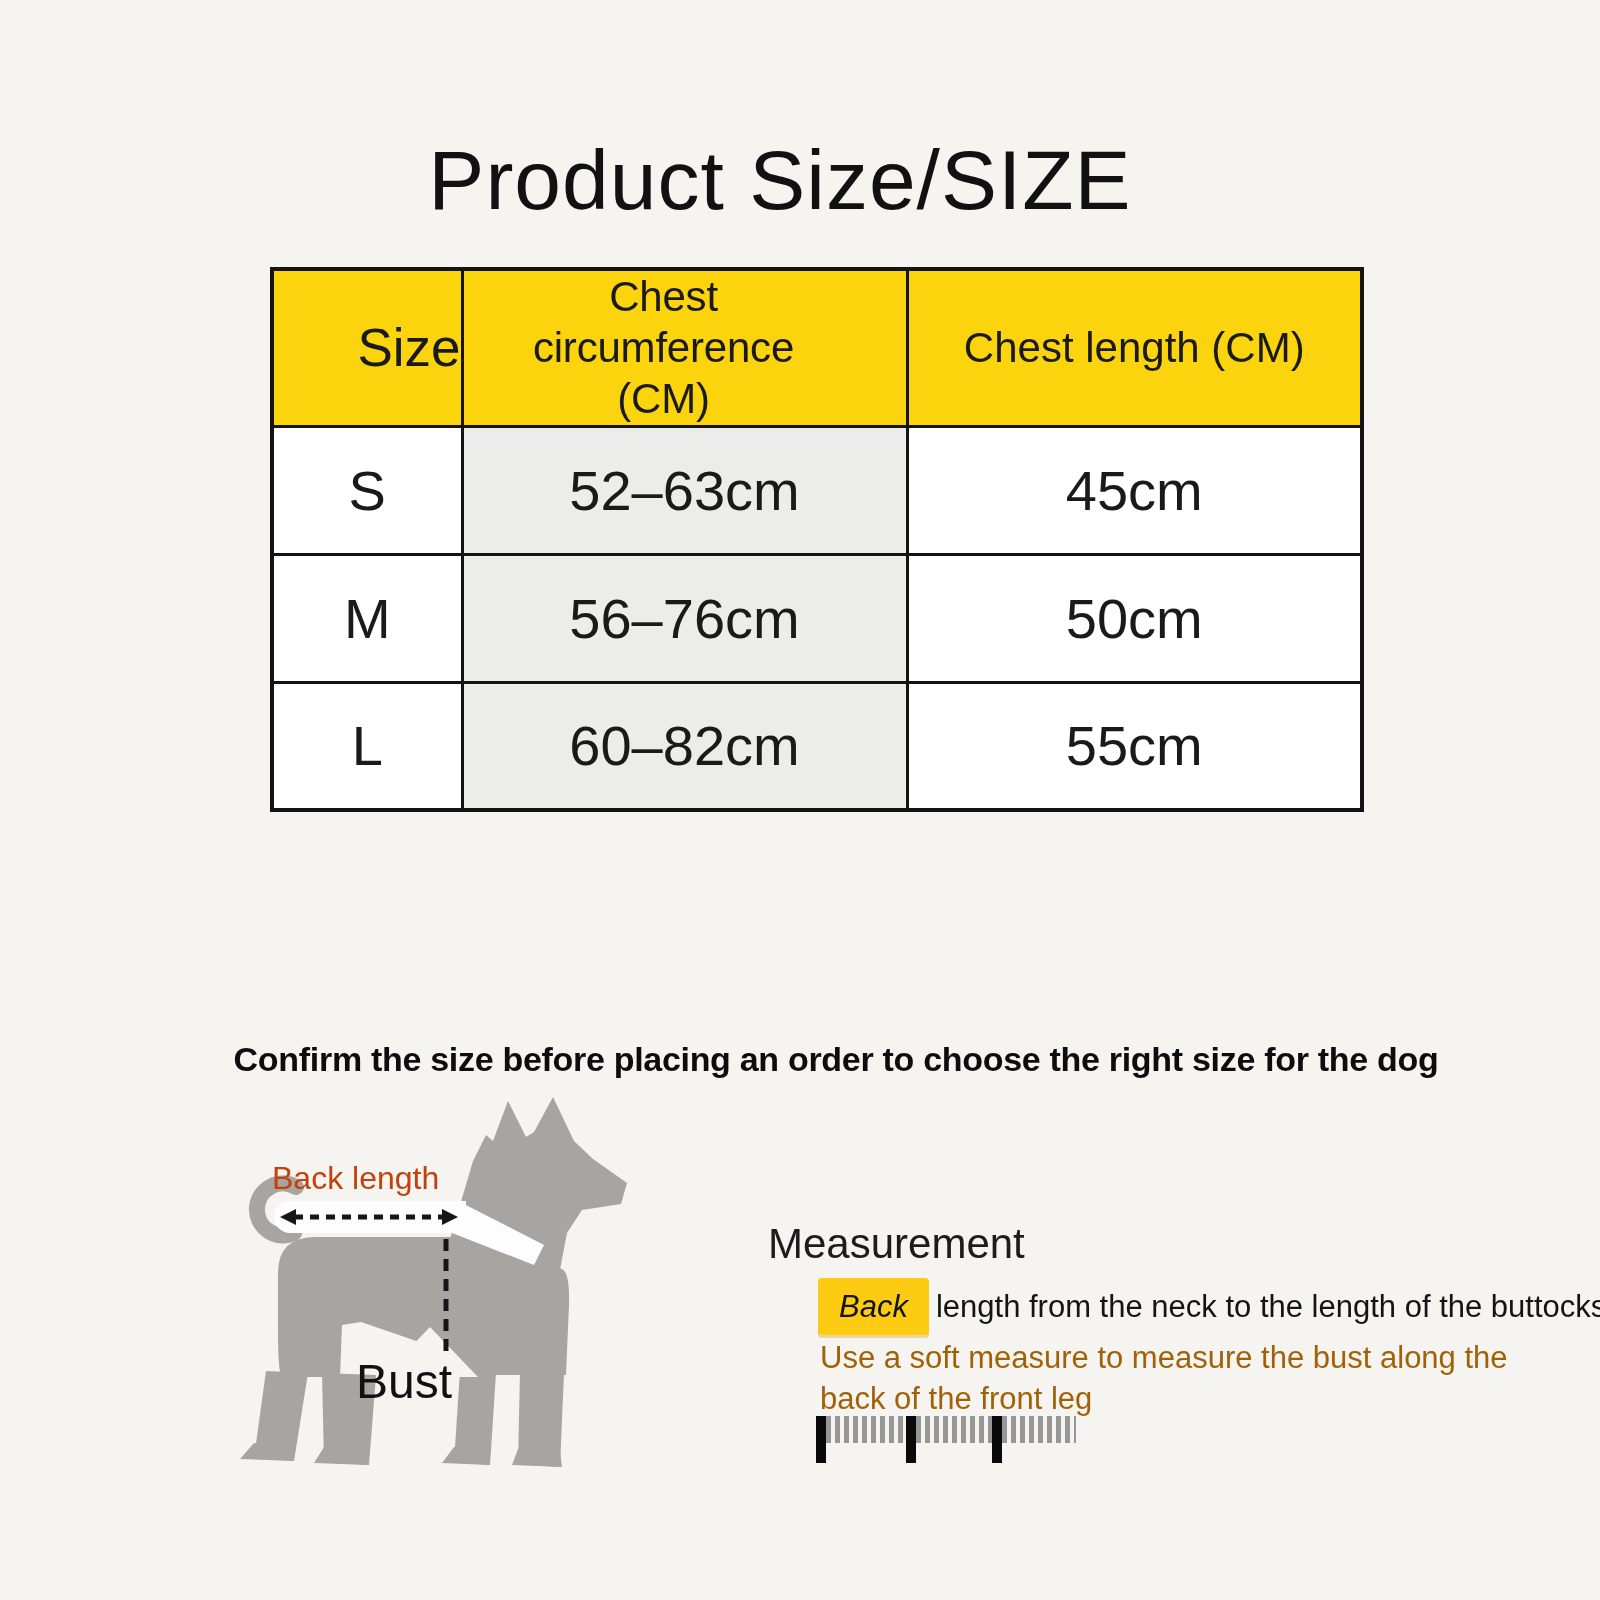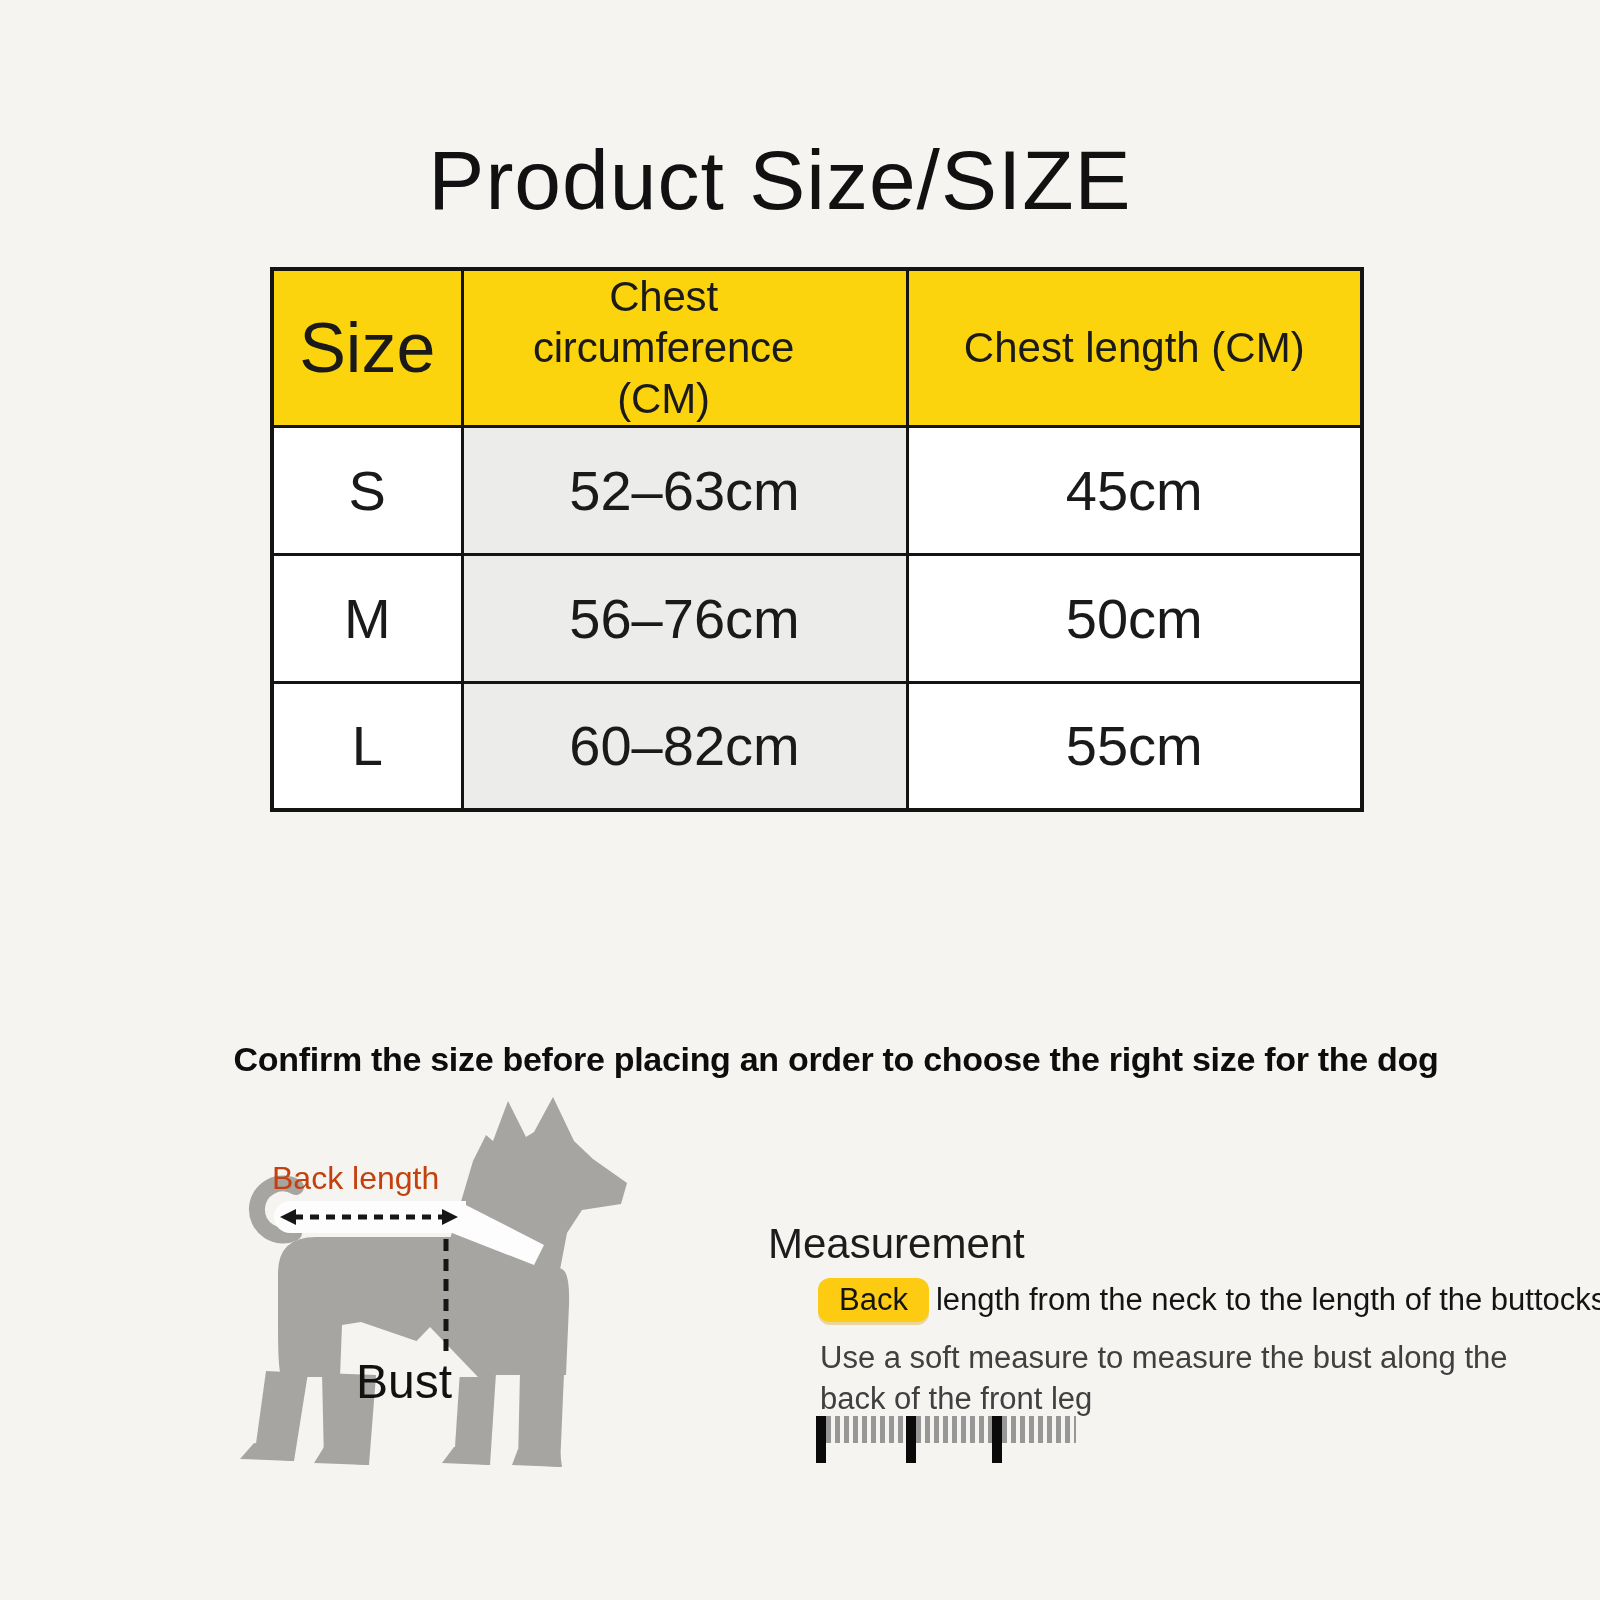--- a/index.html
+++ b/index.html
@@ -29,21 +29,21 @@
   }
   .size-table th,.size-table td{
     border:3px solid var(--border);
     text-align:center;vertical-align:middle;color:#1a1a1a;
   }
   .size-table col.c1{width:190px;}
   .size-table col.c2{width:445px;}
   .size-table col.c3{width:455px;}
   .size-table thead tr{height:125px;}
   .size-table thead th{background:var(--header-yellow);font-weight:400;}
-  th.h-size{font-size:70px;}
+  th.h-size{font-size:53px;text-align:right;}
   th.h-chest{text-align:left;}
   .chest-head{width:352px;margin-left:24px;font-size:42px;line-height:1.22;letter-spacing:-0.2px;text-align:center;}
   th.h-back{font-size:42px;}
   .size-table tbody tr{height:128px;background:#ffffff;}
   .size-table tbody td{font-size:56px;}
   .size-table tbody td.chest{background:#ececea;margin-top:17px;}
 
   
   .note{
     position:absolute;left:36px;top:1040px;width:1600px;
@@ -62,28 +62,29 @@
   .bust-label{position:absolute;left:356px;top:1354px;font-size:48px;color:#111;}
 
   
   .m-heading{position:absolute;left:768px;top:1220px;font-size:42px;color:#1c1c1c;}
   .m-line1{
     position:absolute;left:818px;top:1278px;display:flex;align-items:center;
     font-size:31px;color:#141414;white-space:nowrap;
   }
   .hl{
     display:inline-flex;align-items:center;justify-content:center;
-    height:44px;padding:0 21px;border-radius:12px;
+    height:57px;padding:0 21px;border-radius:4px;
     background:var(--highlight-yellow);
     box-shadow:0 3px 0 rgba(214,156,0,.35);
+    font-style:italic;
   }
   .m-line1 .rest{margin-left:7px;}
   .m-line2{
     position:absolute;left:820px;top:1338px;width:740px;
-    font-size:31px;line-height:1.32;color:#404040;
+    font-size:31px;line-height:1.32;color:#a16207;
   }
 
   
   .ruler{position:absolute;left:816px;top:1416px;display:flex;align-items:flex-start;}
   .ruler .maj{width:10px;height:47px;background:#0a0a0a;}
   .ruler .min{
     height:27px;
     background:repeating-linear-gradient(90deg,#979797 0 5px,transparent 5px 9px);
   }
   .ruler .g1{width:80px;}

